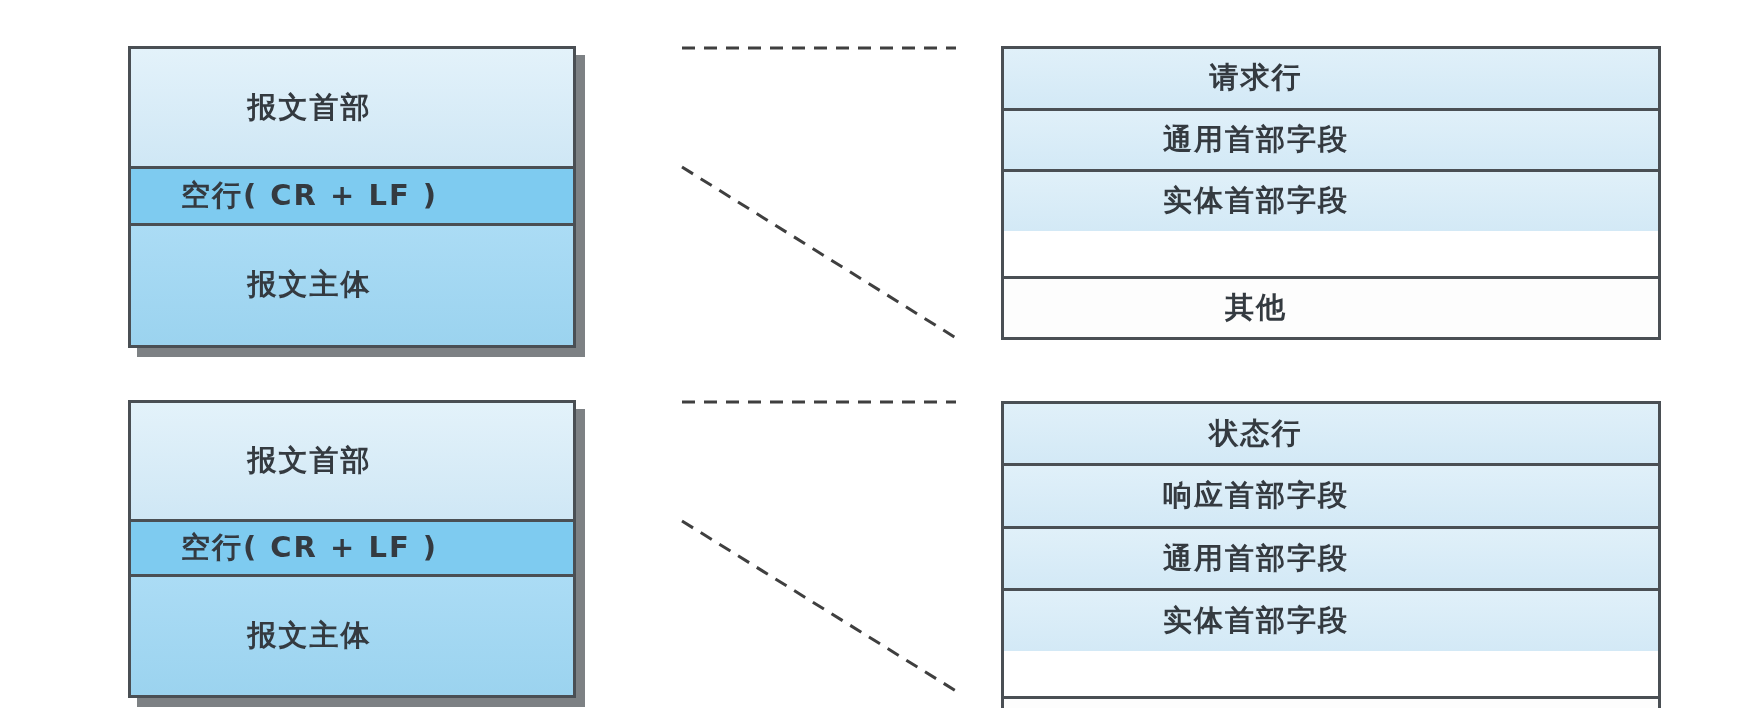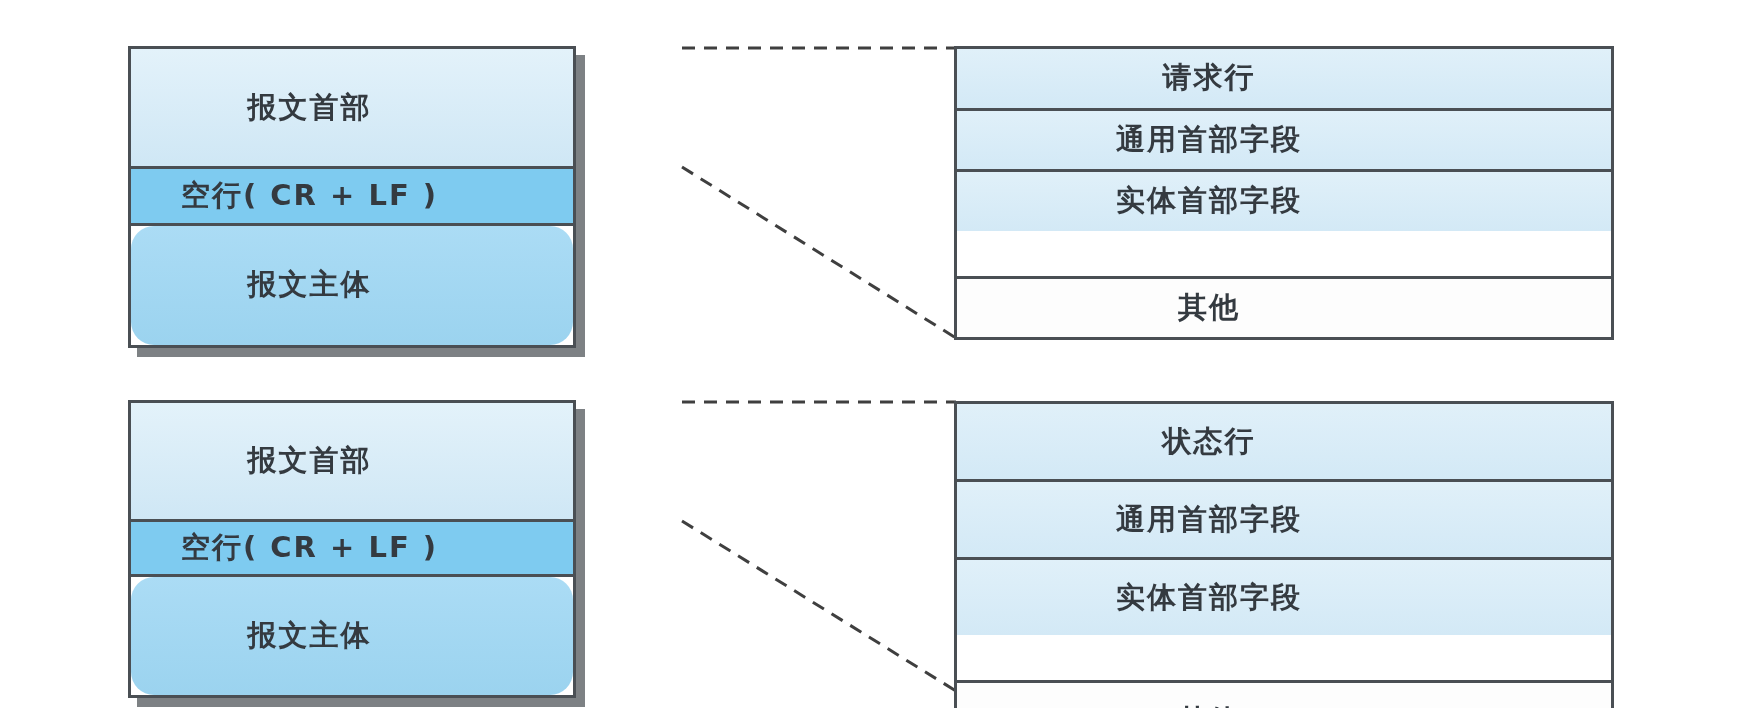--- a/index.html
+++ b/index.html
@@ -34,21 +34,21 @@
     flex-direction: column;
   }
   .message-box {
     left: 128px;
     width: 448px;
     box-shadow: 9px 9px 0 0 var(--shadow, #7d8184);
   }
   .message-box.request  { top: 46px;  height: 302px; }
   .message-box.response { top: 400px; height: 298px; }
   .detail-box {
-    left: 954px;
+    left: 1001px;
     width: 660px;
     text-align: right;
   }
   .detail-box.request  { top: 46px;  height: 294px; }
   .detail-box.response { top: 401px; height: 360px; }
 
   .row {
     display: flex;
     align-items: center;
     justify-content: center;
@@ -72,21 +72,20 @@
     background: var(--blank-row, #7ecbf0);
     border-top: 3px solid var(--border, #4a4f54);
     border-bottom: 3px solid var(--border, #4a4f54);
     text-align: center;
   }
   .row.body-row {
     flex: 121 0 0;
     background: linear-gradient(180deg,
       var(--body-row-top, #abdcf5) 0%,
       var(--body-row-bottom, #9bd3ef) 100%);
-    border-radius: 23px;
   }
 
   .row.detail-row {
     flex: 1 0 0;
     background: linear-gradient(180deg,
       var(--detail-row-top, #e0f0f9) 0%,
       var(--detail-row-bottom, #d3e9f6) 100%);
   }
   .row.detail-row + .row.detail-row {
     border-top: 3px solid var(--border, #4a4f54);
@@ -145,20 +144,23 @@
     <div class="row body-row">
       <span>报文主体</span>
     </div>
   </section>
 
   <section class="panel detail-box response">
     <div class="row detail-row">
       <span>状态行</span>
     </div>
     <div class="row detail-row">
+      <span>响应首部字段</span>
+    </div>
+    <div class="row detail-row">
       <span>通用首部字段</span>
     </div>
     <div class="row detail-row">
       <span>实体首部字段</span>
     </div>
     <div class="row detail-row other-row">
       <span>其他</span>
     </div>
   </section>
 

